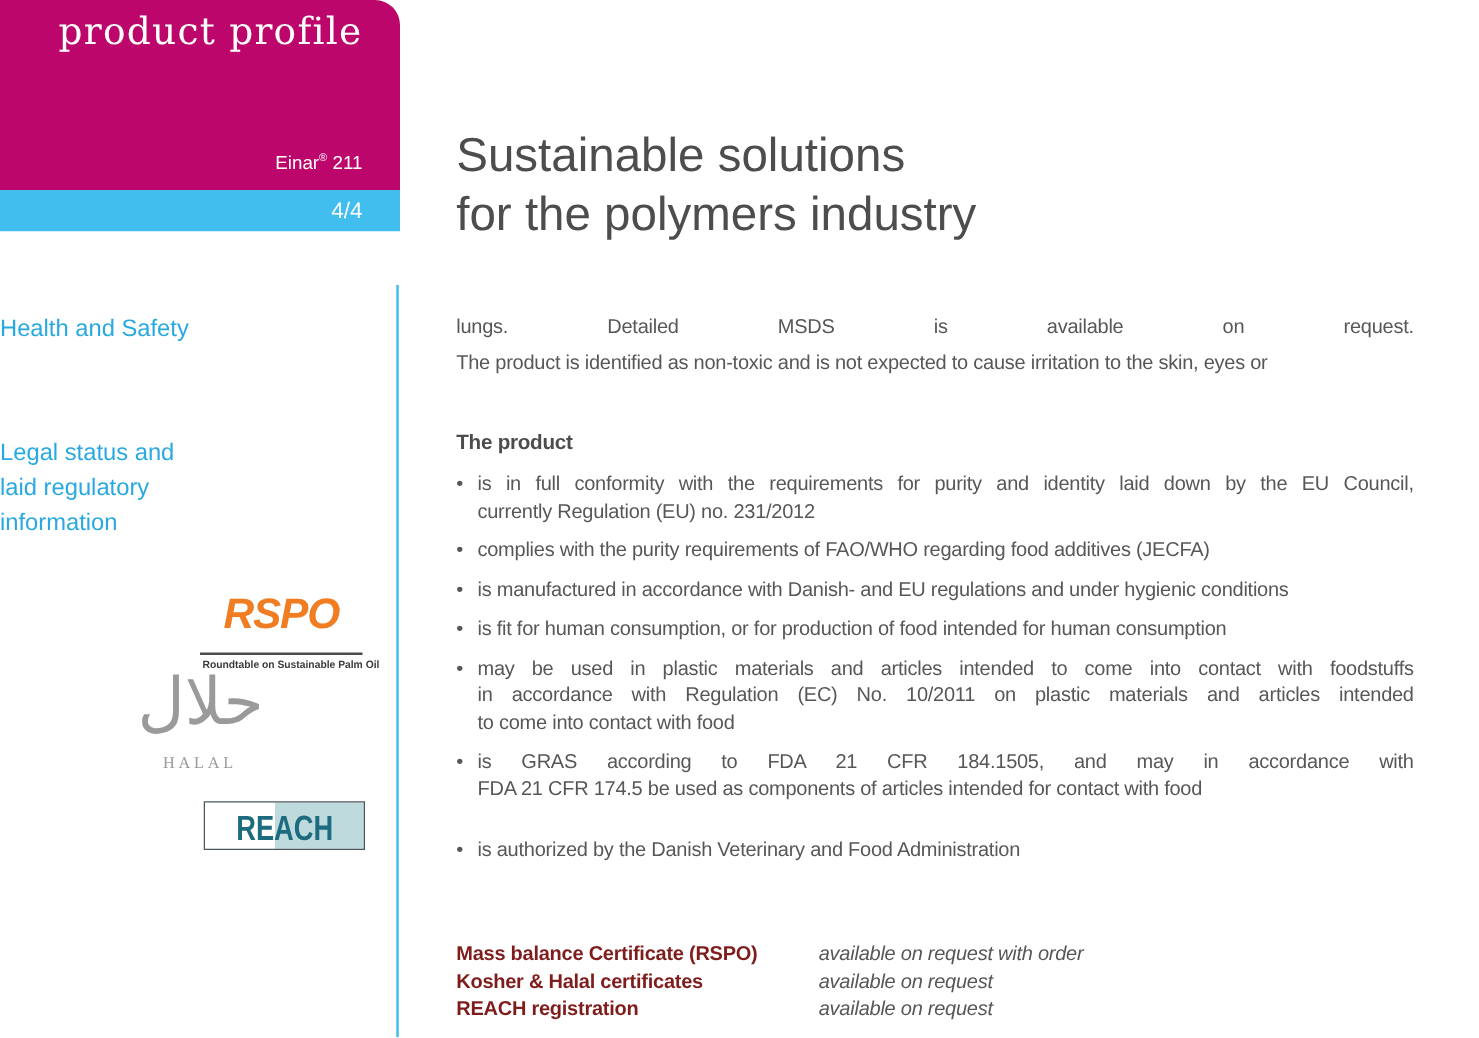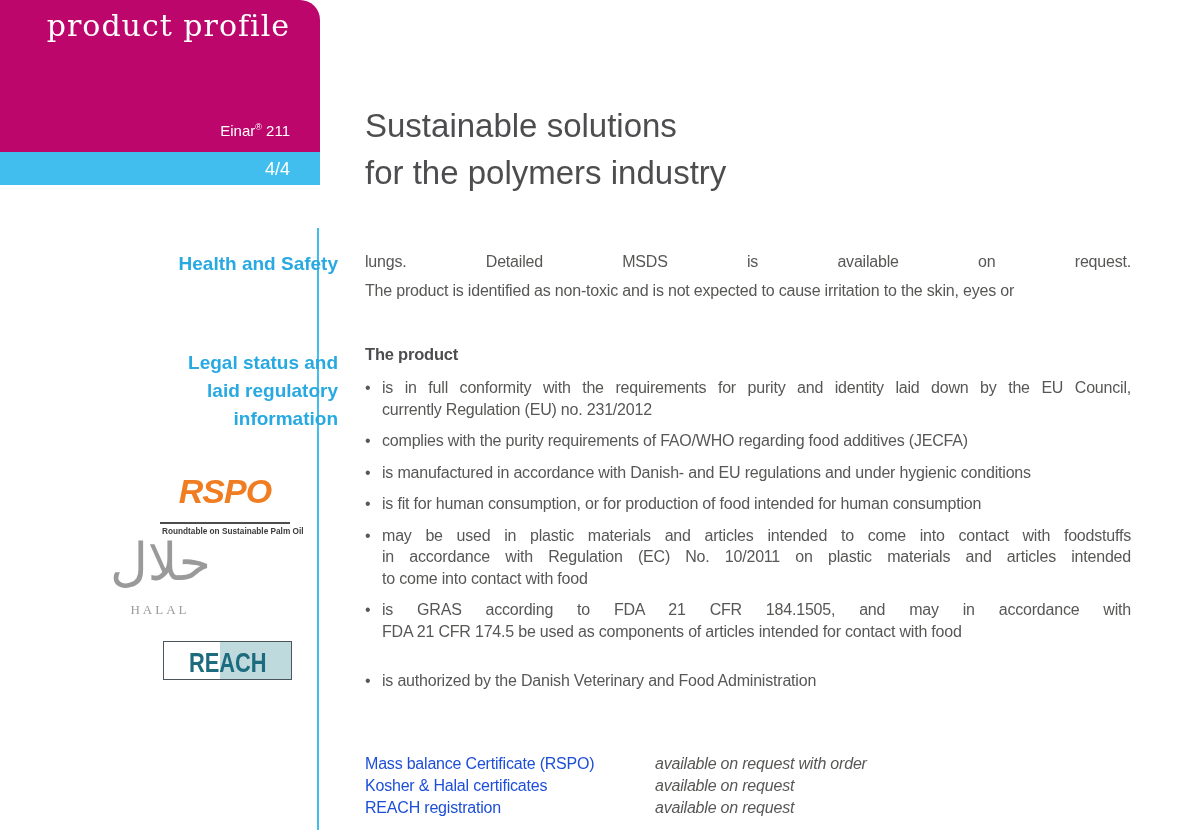--- a/index.html
+++ b/index.html
@@ -37,26 +37,26 @@
     position:absolute;right:30px;top:50%;transform:translateY(-50%);
     font-size:18px;color:#ffffff;
   }
   .v-rule{
     position:absolute;left:317px;top:228px;width:2px;height:602px;
     background:#41BEEE;
   }
   
   .main-title{
     position:absolute;left:365px;top:102px;
-    font-size:33px;line-height:47px;color:#4D4D4F;
+    font-size:38px;line-height:47px;color:#4D4D4F;
   }
   
   .side-heading{
-    position:absolute;left:0;width:290px;text-align:right;
-    color:#29A9E1;font-weight:bold;font-size:19px;line-height:28px;padding-left:48px;
+    position:absolute;left:0;width:290px;
+    color:#29A9E1;font-weight:normal;font-size:19px;line-height:28px;
   }
   .sh-1{top:250px;}
   .sh-2{top:349px;}
   .side-heading span{display:block;}
   
   .logo-rspo{position:absolute;left:160px;top:474px;width:130px;text-align:center;}
   .rspo-title{
     display:block;
     font-style:italic;font-weight:bold;font-size:34px;line-height:34px;
     letter-spacing:-1px;color:#F07D22;
@@ -101,21 +101,21 @@
   .sec-producer{top:670px;}
   ul.bullets{list-style:none;margin:0;padding:0;}
   ul.bullets li{
     display:flex;margin-bottom:10px;line-height:21.5px;
   }
   .marker{flex:0 0 17px;color:#575756;}
   .li-text{flex:1;min-width:0;}
   
   .certs{top:753px;}
   .cert-row{display:flex;line-height:22px;}
-  .cert-label{flex:0 0 290px;font-weight:normal;color:#1d4ed8;}
+  .cert-label{flex:0 0 290px;font-weight:bold;color:#7f1d1d;}
   .cert-value{flex:1;font-style:italic;color:#575756;}
 </style>
 </head>
 <body>
 
 <div class="page">
 
   <div class="banner">
     <span class="banner-title">product profile</span>
     <span class="banner-product"><span>Einar</span><sup>®</sup> <span>211</span></span>

